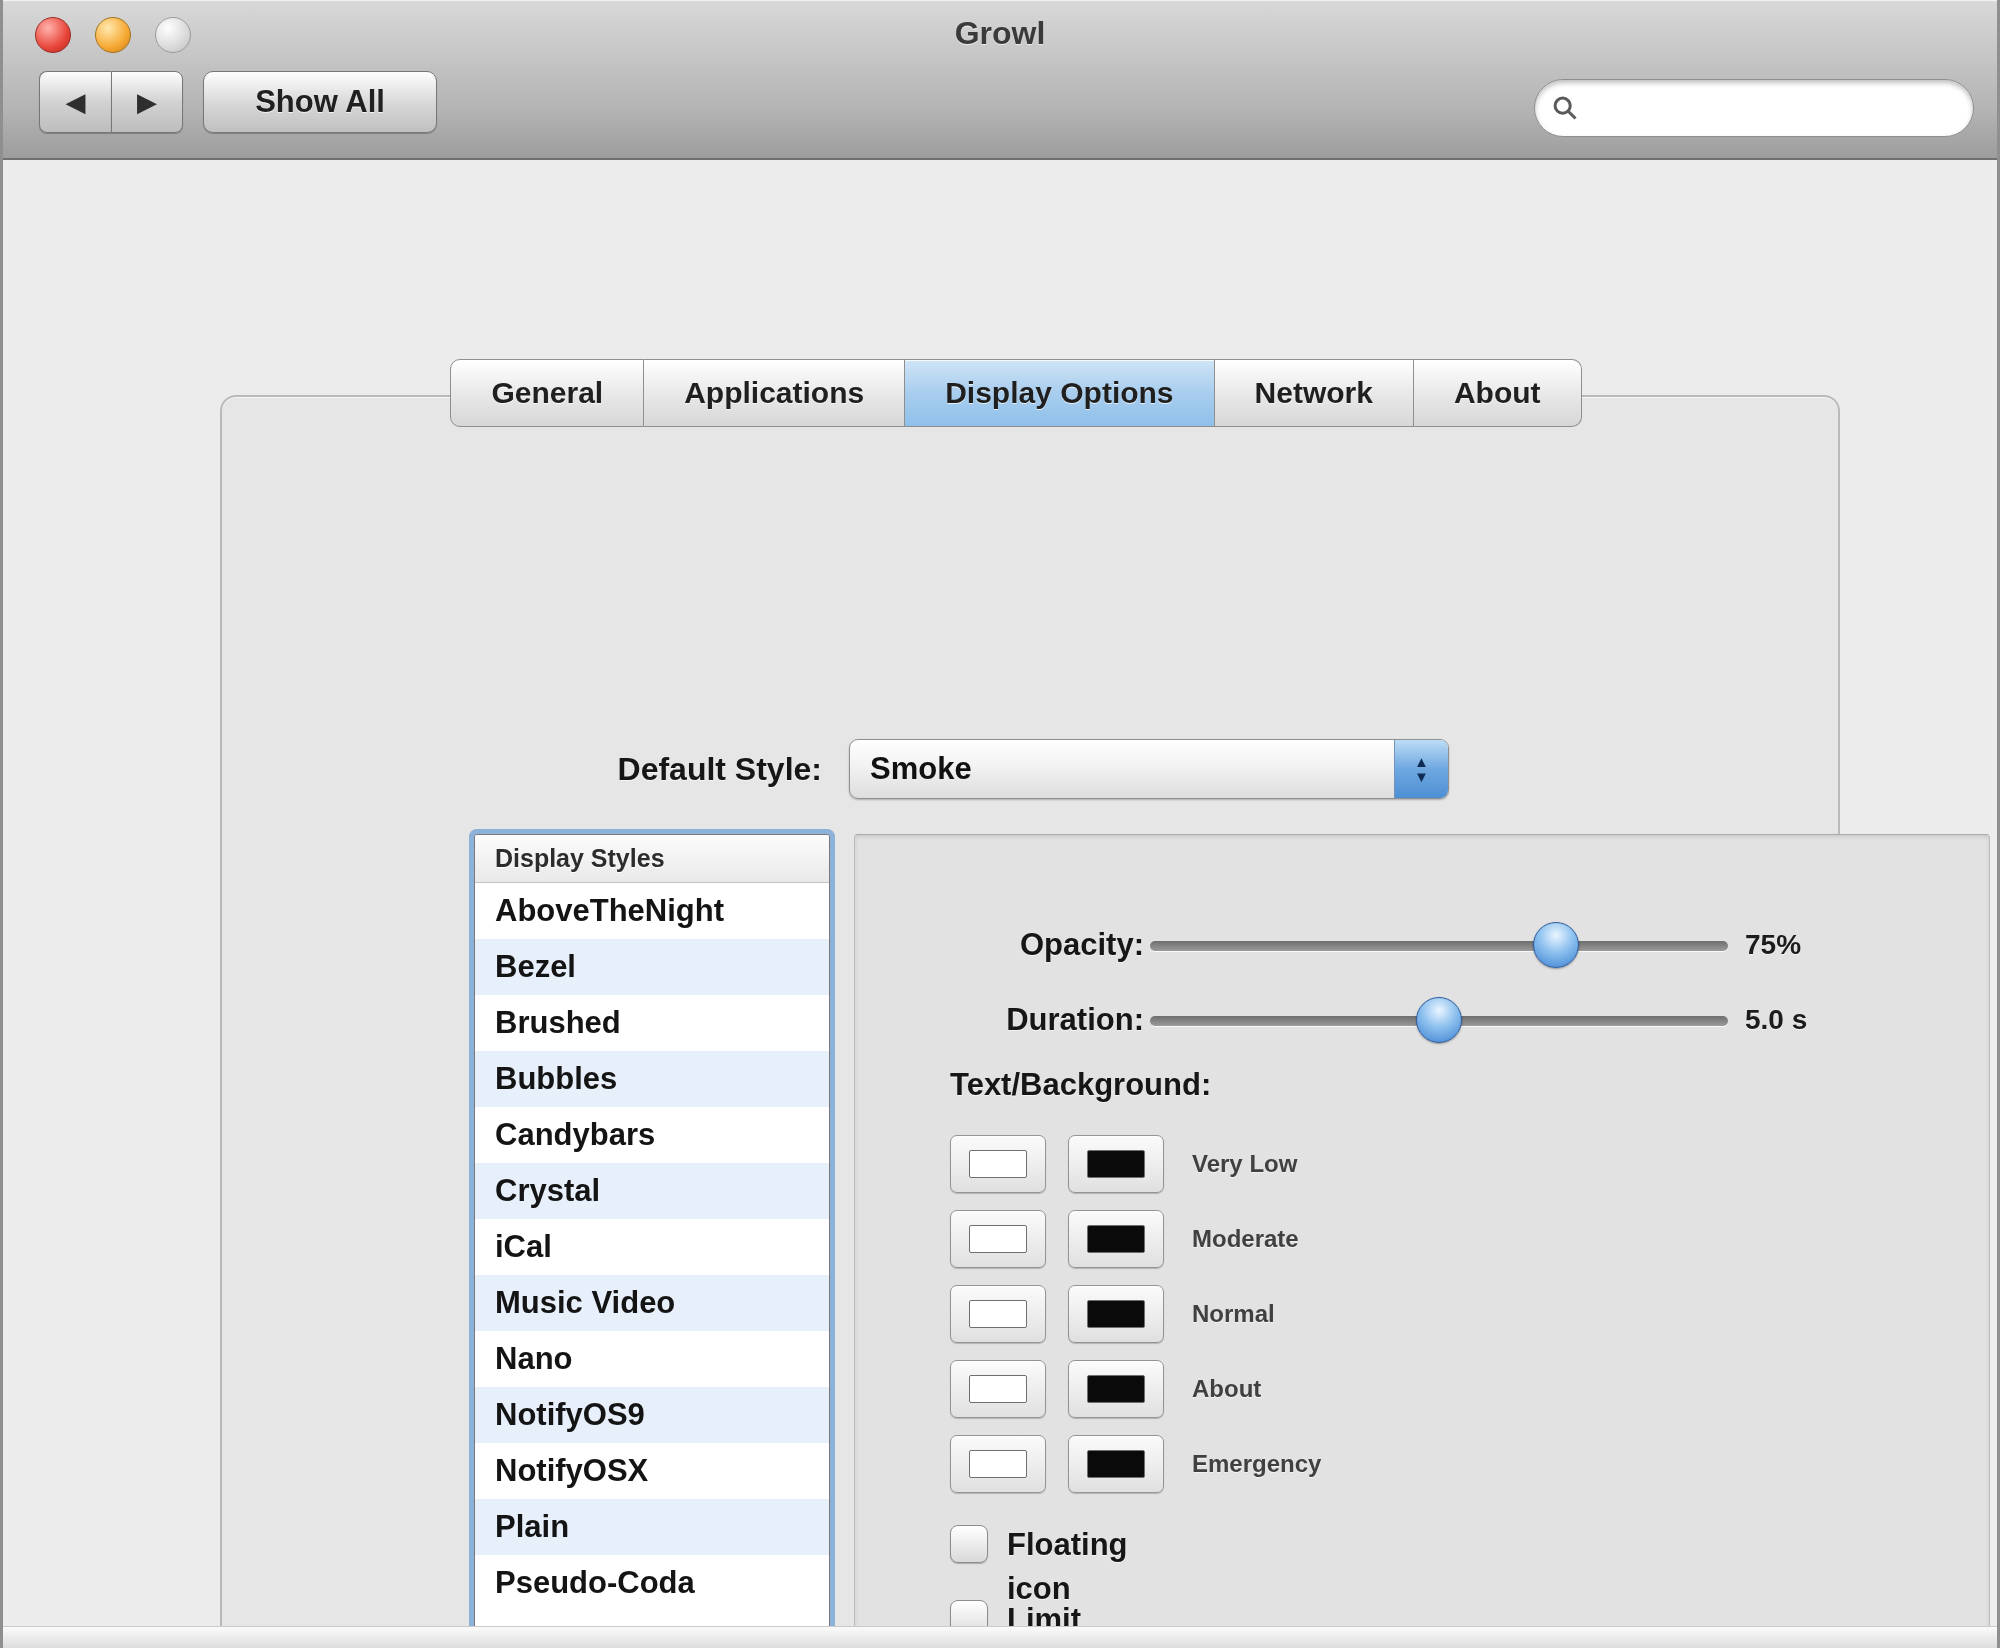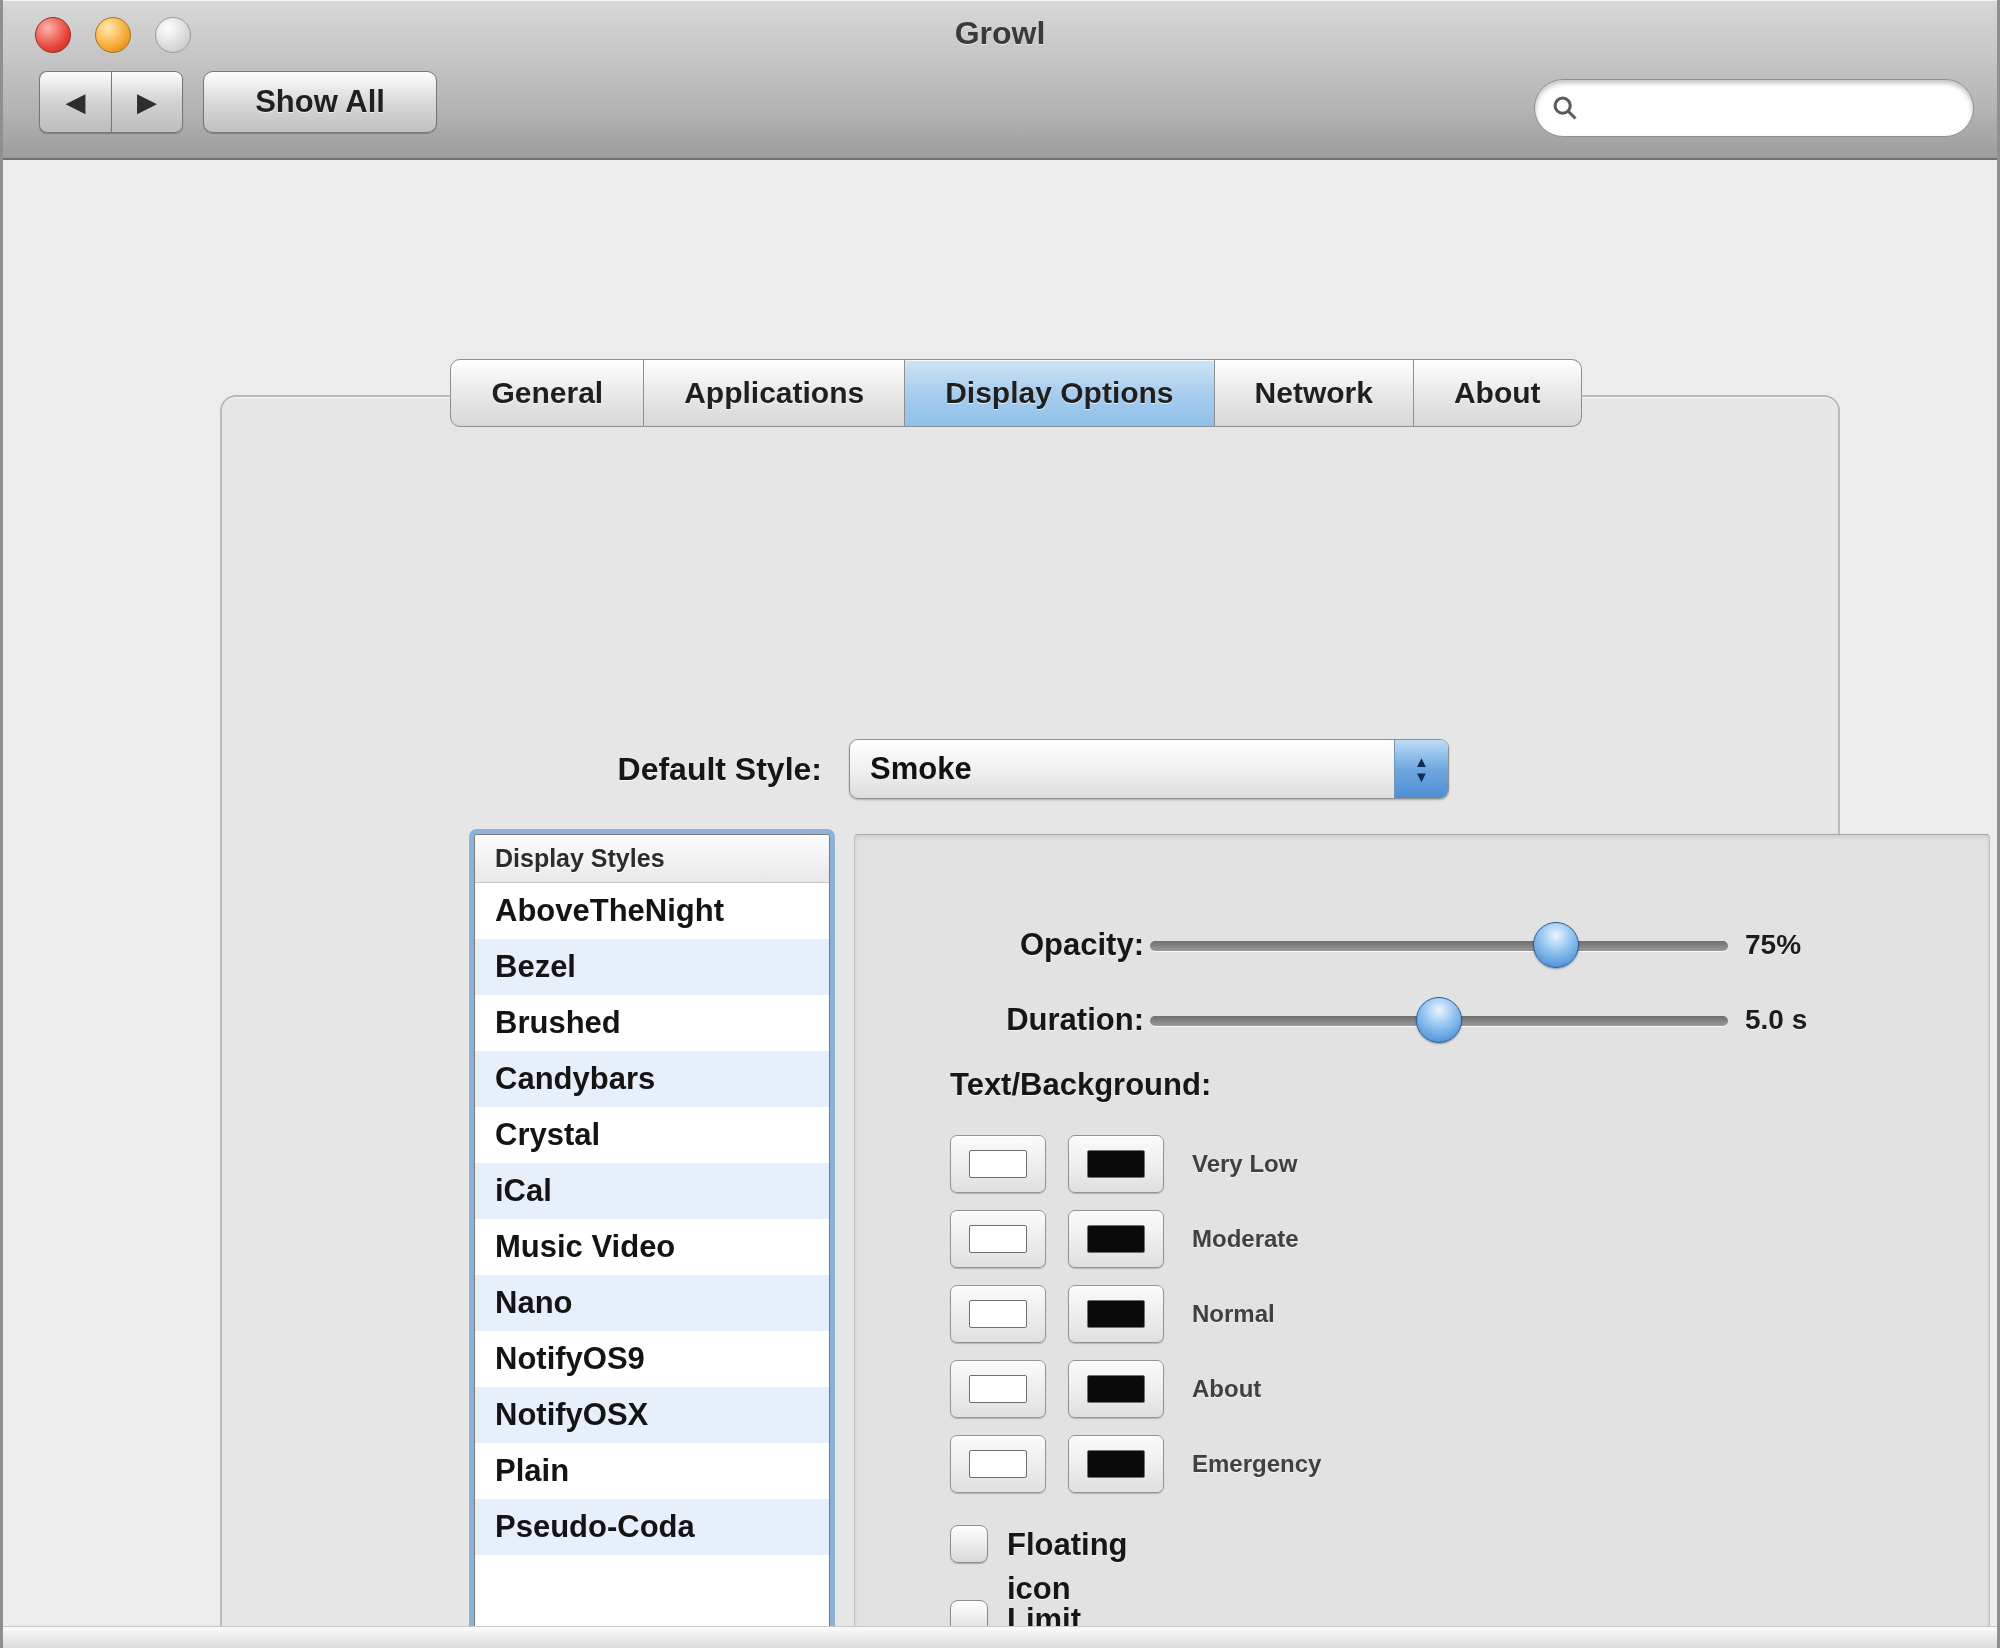--- a/index.html
+++ b/index.html
@@ -248,20 +248,21 @@
         <span class="popup-value">Smoke</span>
         <span class="popup-arrows">▲<br>▼</span>
       </div>
 
       <div id="styles-list">
         <div id="styles-list-header">Display Styles</div>
         <div id="styles-list-rows">
             <div class="style-row">AboveTheNight</div>
             <div class="style-row">Bezel</div>
             <div class="style-row">Brushed</div>
+            <div class="style-row">Bubbles</div>
             <div class="style-row">Candybars</div>
             <div class="style-row">Crystal</div>
             <div class="style-row">iCal</div>
             <div class="style-row">Music Video</div>
             <div class="style-row">Nano</div>
             <div class="style-row">NotifyOS9</div>
             <div class="style-row">NotifyOSX</div>
             <div class="style-row">Plain</div>
             <div class="style-row">Pseudo-Coda</div>
           </div>

